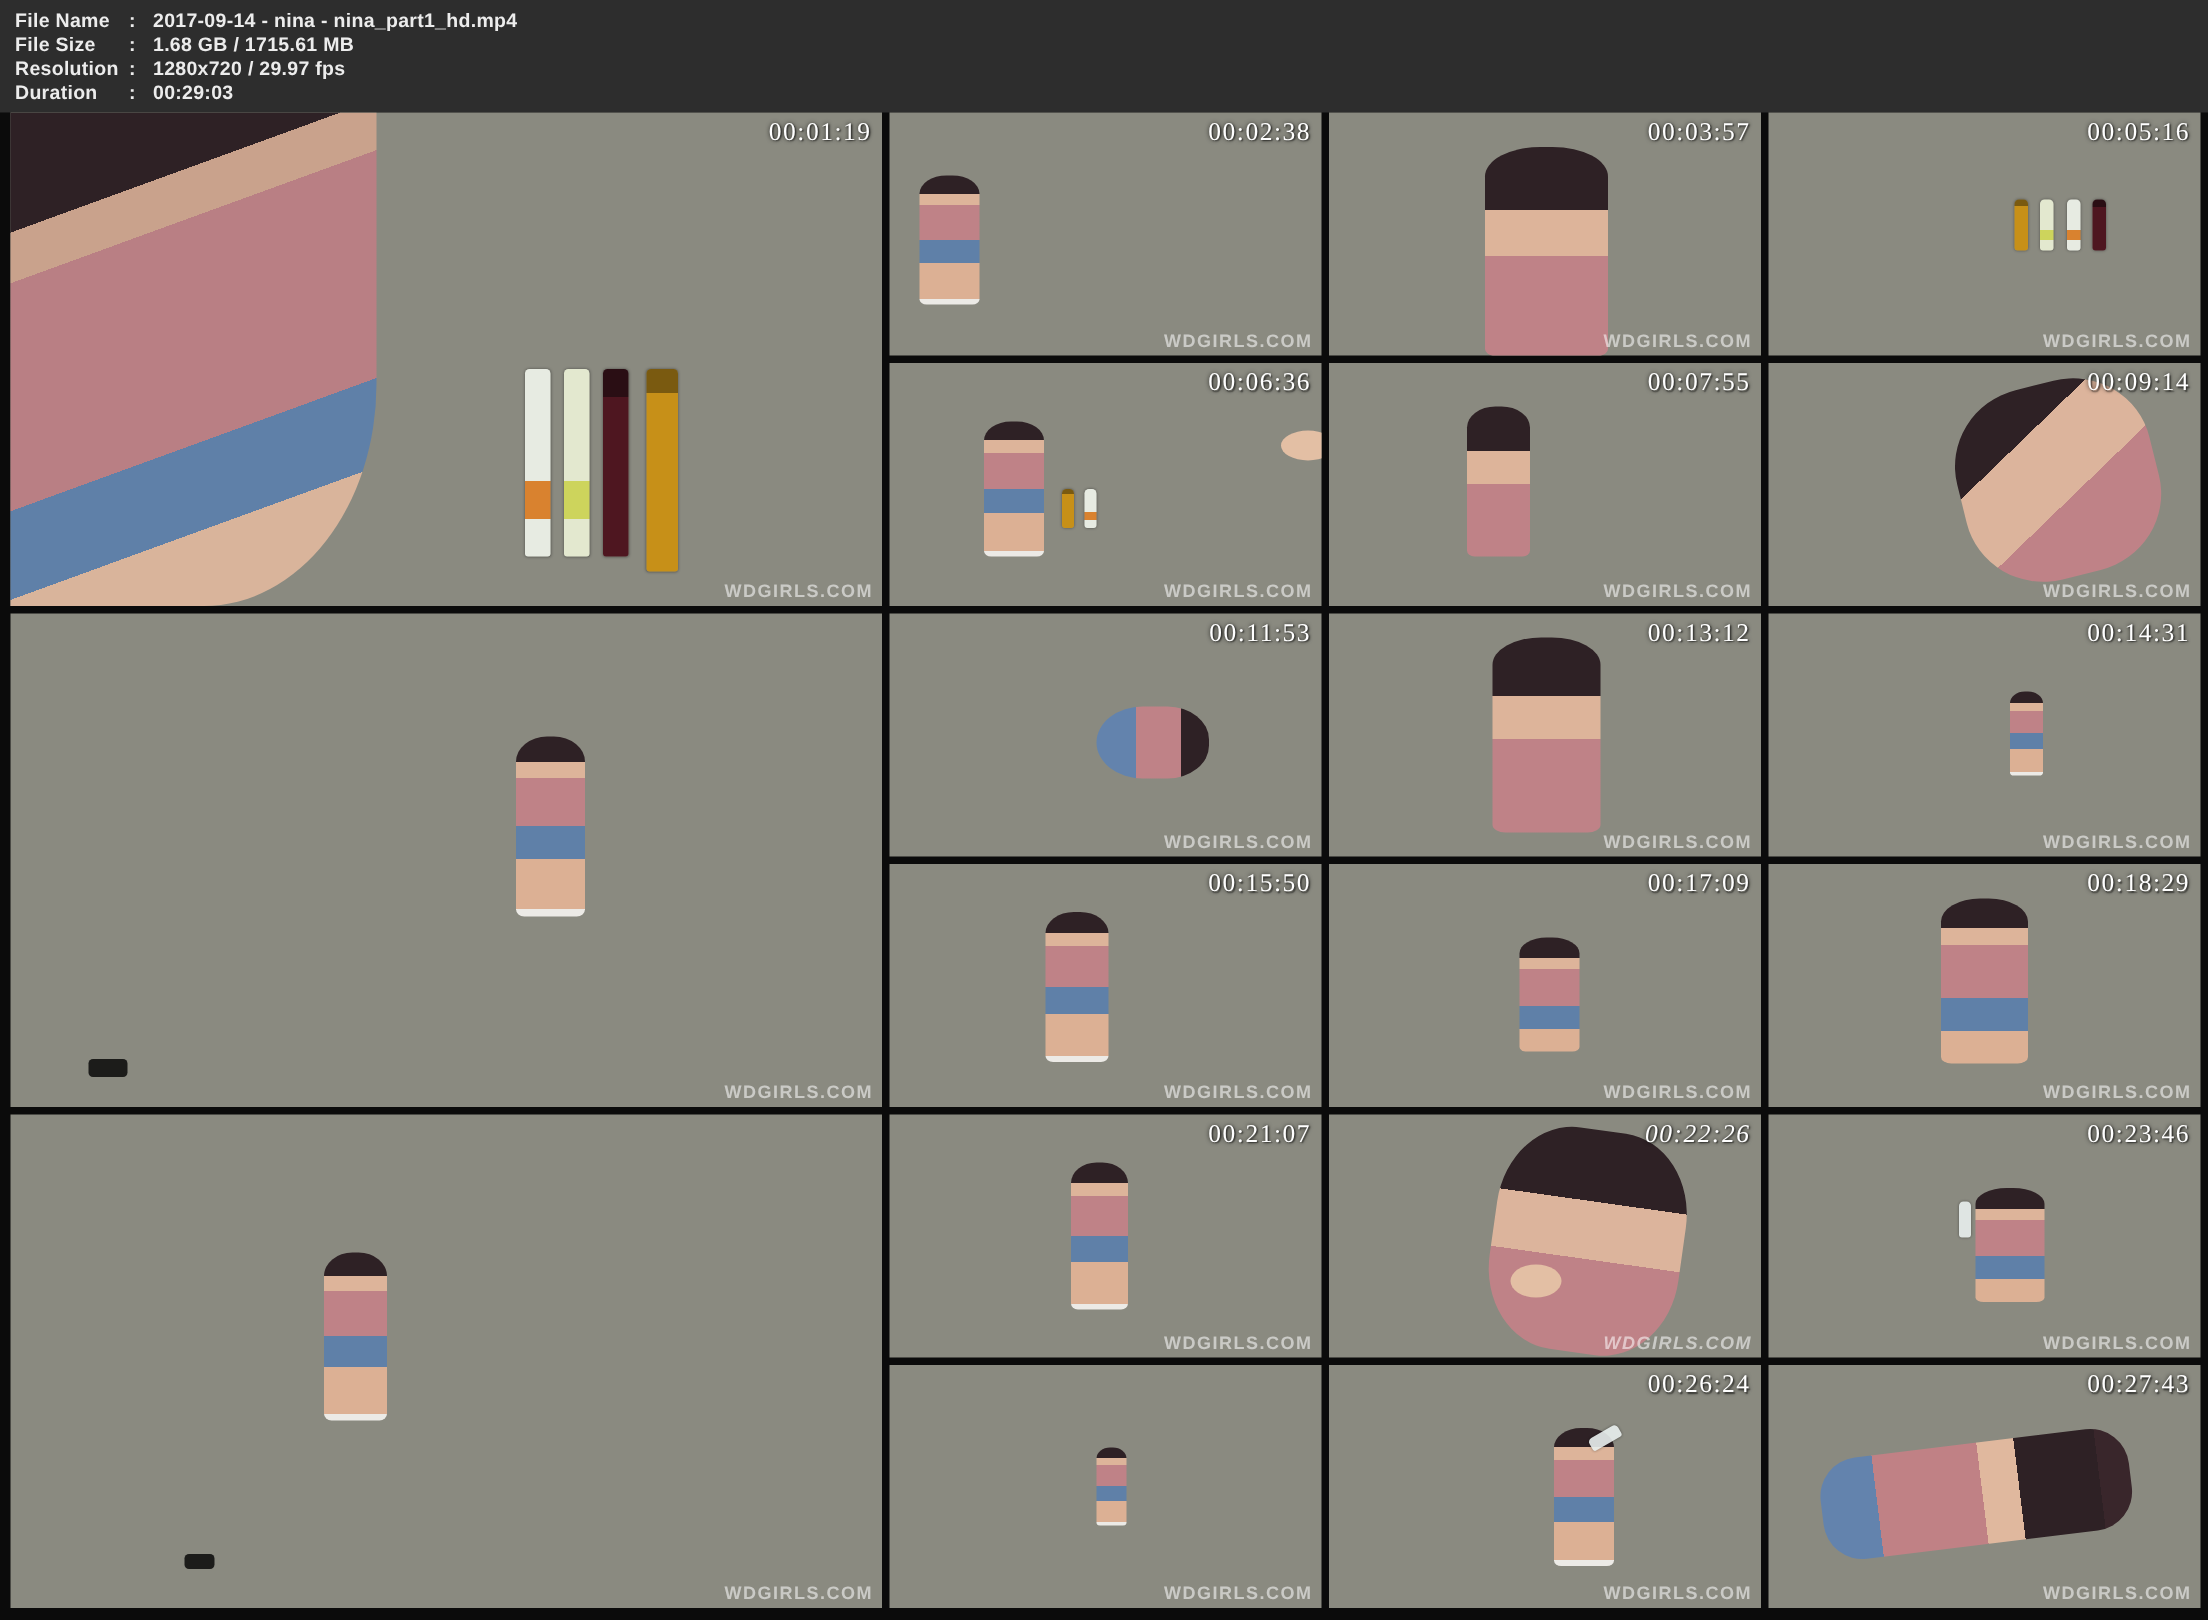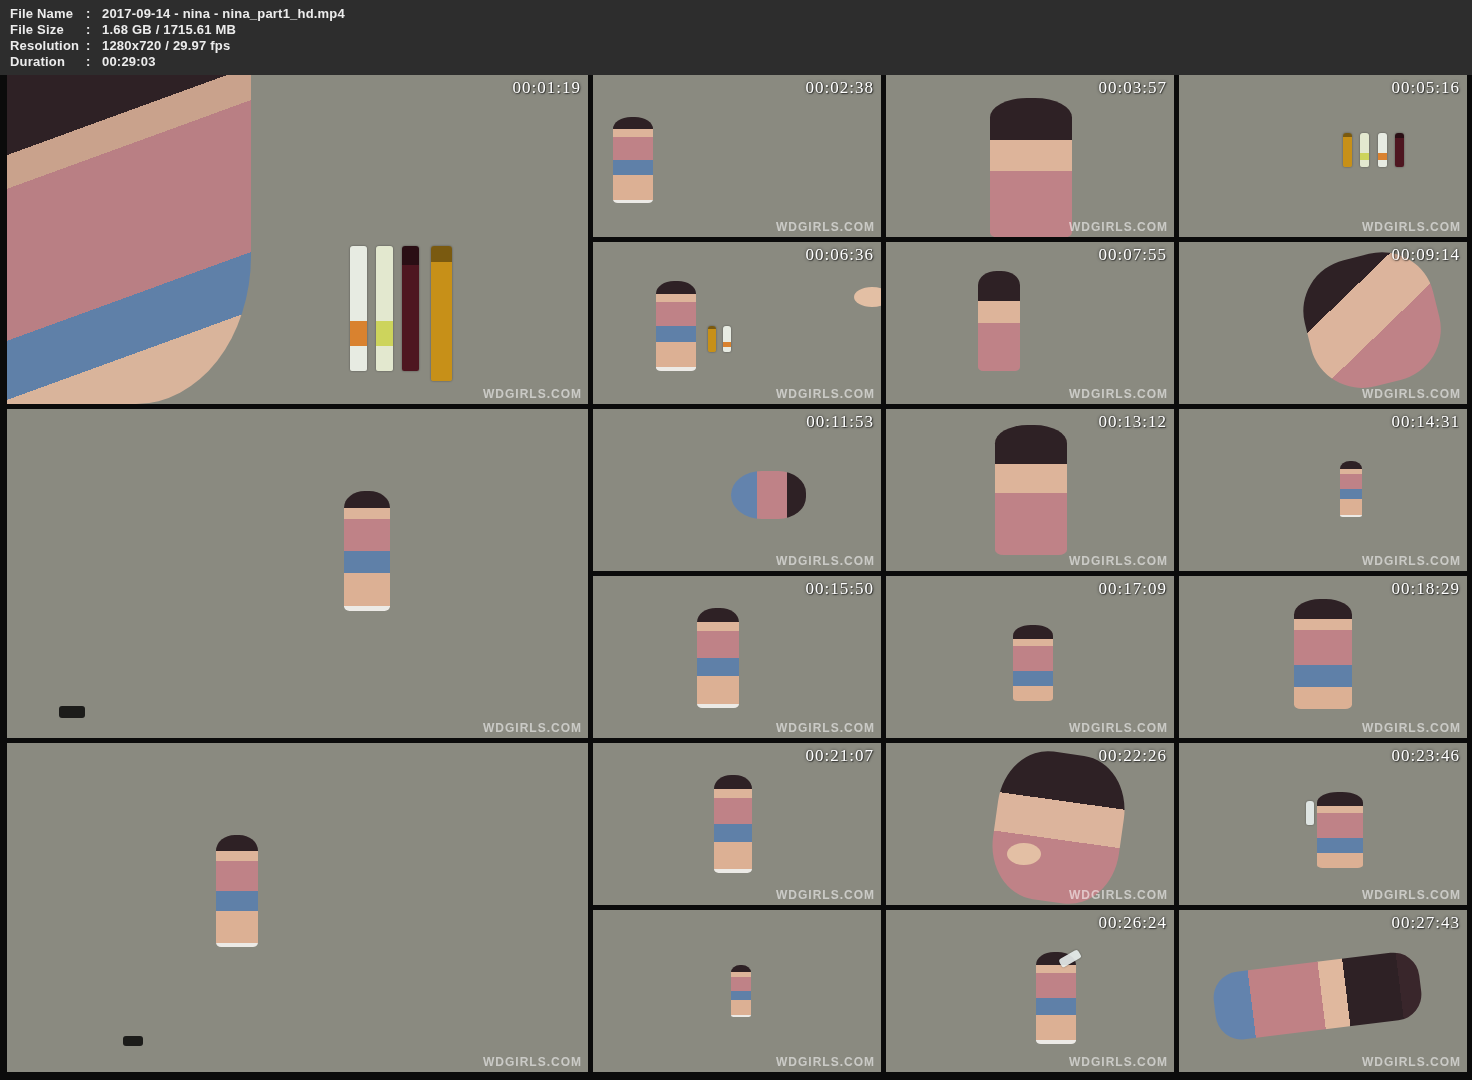--- a/index.html
+++ b/index.html
@@ -106,21 +106,21 @@
   .t13 { background:
         radial-gradient(ellipse at 90% 35%, rgba(205,189,58,.8) 0 7%, transparent 8%),
         linear-gradient(to bottom, rgba(81,112,59,.95) 0 42%, transparent 42%),
         linear-gradient(to bottom,#5a626f 0 100%); }
 
   
   .t15 { background:
         linear-gradient(to left, rgba(148,147,127,.9) 0 28%, transparent 28%) 0 24% / 100% 30% no-repeat,
         linear-gradient(to bottom,#f1f3ee 0 18%, transparent 18%),
         linear-gradient(to bottom,#4a6733 18% 46%,#9eae62 46% 70%,#b3b277 70% 100%); }
-  .t16 { background:repeating-linear-gradient(95deg,#44602f 0 30px,#618344 30px 55px,#37522a 55px 70px); }
+  .t16 { background:repeating-linear-gradient(95deg,#44602f 0 30px,#618344 30px 55px,#37522a 55px 70px);font-style:italic; }
   .t16 .face { position:absolute; left:38%; top:6%; width:44%; height:92%; z-index:2; transform:rotate(8deg);
         background:linear-gradient(to bottom,#2e2125 0 32%,#dcb49c 32% 58%,#bf8287 58% 100%); border-radius:38%; }
   .t16 .hand { left:42%; top:62%; width:34px; height:22px; }
   .t17 { background:
         linear-gradient(to right, rgba(207,191,60,.95) 0 20%, rgba(207,191,60,.5) 20% 30%, transparent 30%),
         linear-gradient(to bottom,#5a7a3e 0 70%,#4c6834 70% 100%); }
   .t18 { background:
         linear-gradient(105deg, transparent 0 36%, rgba(194,189,142,.95) 36% 62%, transparent 62%) 0 100% / 100% 50% no-repeat,
         linear-gradient(to bottom,#f1f3ee 0 22%, transparent 22%),
         linear-gradient(to bottom,#4a6733 22% 52%,#a8ab72 52% 100%); }

